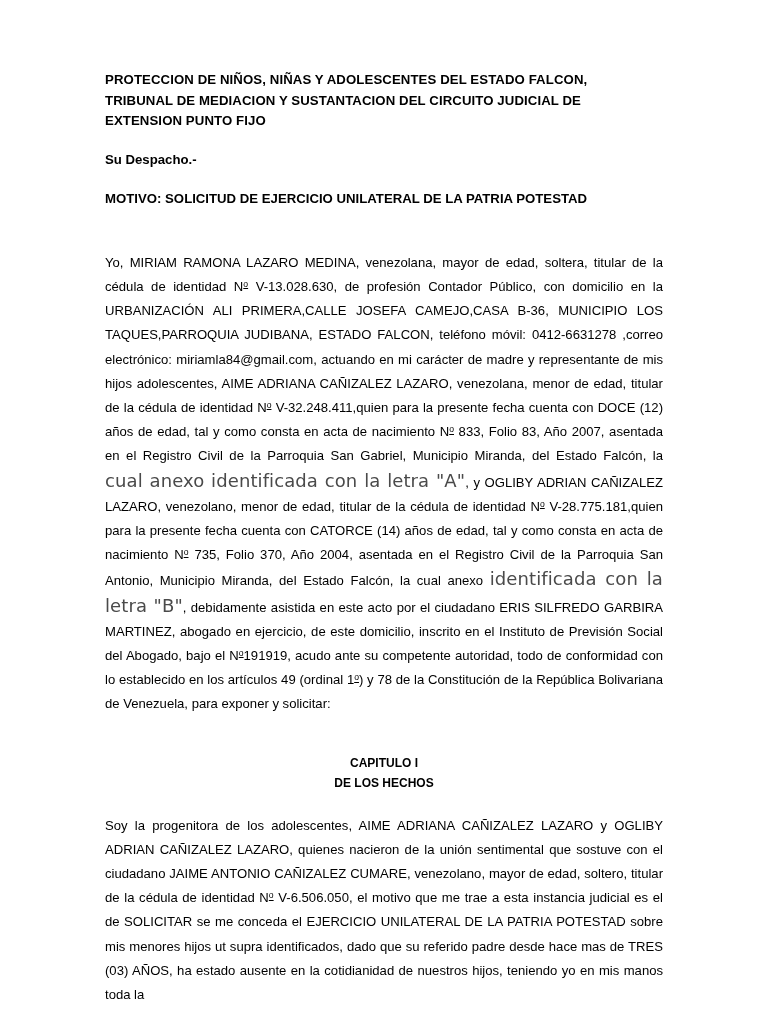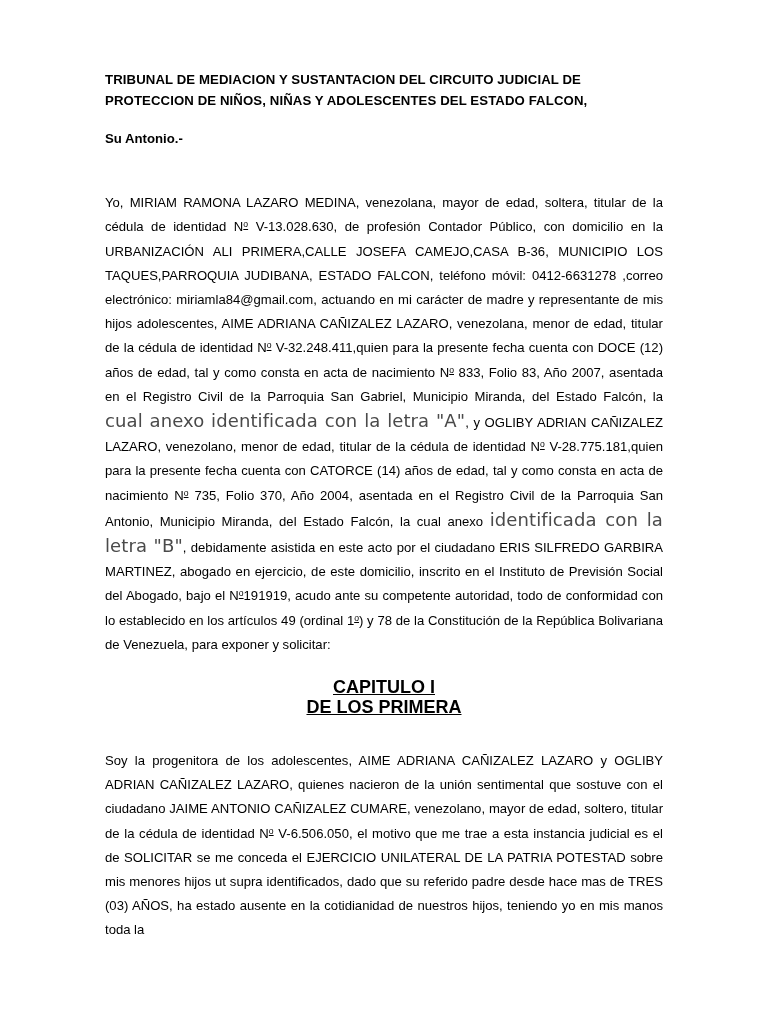--- a/index.html
+++ b/index.html
@@ -85,46 +85,47 @@
     vertical-align: 0.42em;
     text-decoration: underline;
     text-underline-offset: 1px;
     line-height: 0;
   }
 
   
   .chapter {
     text-align: center;
     font-weight: bold;
-    font-size: 18px;
+    font-size: 12px;
     line-height: 20px;
-    margin: 20px 0 0 0;
-    text-decoration: underline;
+    margin: 36px 0 0 0;
   }
   .chapter .cline { display: block; }
 
-  #facts-paragraph { margin-top: 32px; }
+  #facts-paragraph { margin-top: 21px; }
 </style>
 </head>
 <body>
 
 <div class="page">
   <div class="content">
 
     <div class="court-header">
+      <span class="hline">PROTECCION DE NIÑOS, NIÑAS Y ADOLESCENTES DEL ESTADO FALCON,</span>
       <span class="hline">TRIBUNAL DE MEDIACION Y SUSTANTACION DEL CIRCUITO JUDICIAL DE</span>
-      <span class="hline">PROTECCION DE NIÑOS, NIÑAS Y ADOLESCENTES DEL ESTADO FALCON,</span>
+      <span class="hline">EXTENSION PUNTO FIJO</span>
     </div>
 
-    <div class="despacho">Su Antonio.-</div>
+    <div class="despacho">Su Despacho.-</div>
 
+    <div class="motivo">MOTIVO: SOLICITUD DE EJERCICIO UNILATERAL DE LA PATRIA POTESTAD</div>
 
     <p class="body-par" id="main-paragraph"><span>Yo, </span><span class="b">MIRIAM RAMONA LAZARO MEDINA</span><span>, venezolana, mayor de edad, soltera, titular de la cédula de identidad N</span><sup class="ord">o</sup><span> V-</span><span class="b">13.028.630</span><span>, de profesión Contador Público, con domicilio en la URBANIZACIÓN ALI PRIMERA,CALLE JOSEFA CAMEJO,CASA B-36, MUNICIPIO LOS TAQUES,PARROQUIA JUDIBANA, ESTADO FALCON, teléfono móvil: </span><span class="b">0412-6631278</span><span> ,correo electrónico: </span><span class="b">miriamla84@gmail.com</span><span>, actuando en mi carácter de madre y representante de mis hijos adolescentes, </span><span class="b">AIME ADRIANA CAÑIZALEZ LAZARO</span><span>, venezolana, menor de edad, titular de la cédula de identidad N</span><sup class="ord">o</sup><span> V-</span><span class="b">32.248.411</span><span>,quien para la presente fecha cuenta con DOCE (12) años de edad, tal y como consta en acta de nacimiento N</span><sup class="ord">o</sup><span> 833, Folio 83, Año 2007, asentada en el Registro Civil de la Parroquia San Gabriel, Municipio Miranda, del Estado Falcón, la </span><span class="light">cual anexo identificada con la letra "A"</span><span>, y </span><span class="b">OGLIBY ADRIAN CAÑIZALEZ LAZARO</span><span>, venezolano, menor de edad, titular de la cédula de identidad N</span><sup class="ord">o</sup><span> V-</span><span class="b">28.775.181</span><span>,quien para la presente fecha cuenta con CATORCE (14) años de edad, tal y como consta en acta de nacimiento N</span><sup class="ord">o</sup><span> 735, Folio 370, Año 2004, asentada en el Registro Civil de la Parroquia San Antonio, Municipio Miranda, del Estado Falcón, la cual anexo </span><span class="light">identificada con la letra "B"</span><span>, debidamente asistida en este acto por el ciudadano </span><span class="b">ERIS SILFREDO GARBIRA MARTINEZ</span><span>, abogado en ejercicio, de este domicilio, inscrito en el Instituto de Previsión Social del Abogado, bajo el N</span><sup class="ord">o</sup><span class="b">191919</span><span>, acudo ante su competente autoridad, todo de conformidad con lo establecido en los artículos 49 (ordinal 1</span><sup class="ord">o</sup><span>) y 78 de la Constitución de la República Bolivariana de Venezuela, para exponer y solicitar:</span></p>
 
     <div class="chapter">
       <span class="cline">CAPITULO I</span>
-      <span class="cline">DE LOS PRIMERA</span>
+      <span class="cline">DE LOS HECHOS</span>
     </div>
 
     <p class="body-par" id="facts-paragraph"><span>Soy la progenitora de los adolescentes, </span><span class="b">AIME ADRIANA CAÑIZALEZ LAZARO</span><span> y </span><span class="b">OGLIBY ADRIAN CAÑIZALEZ LAZARO</span><span>, quienes nacieron de la unión sentimental que sostuve con el ciudadano </span><span class="b">JAIME ANTONIO CAÑIZALEZ CUMARE</span><span>, venezolano, mayor de edad, soltero, titular de la cédula de identidad N</span><sup class="ord">o</sup><span> V-</span><span class="b">6.506.050</span><span>, el motivo que me trae a esta instancia judicial es el de SOLICITAR se me conceda el EJERCICIO UNILATERAL DE LA PATRIA POTESTAD sobre mis menores hijos ut supra identificados, dado que su referido padre desde hace mas de TRES (03) AÑOS, ha estado ausente en la cotidianidad de nuestros hijos, teniendo yo en mis manos toda la</span></p>
 
   </div>
 </div>
 
 </body></html>

